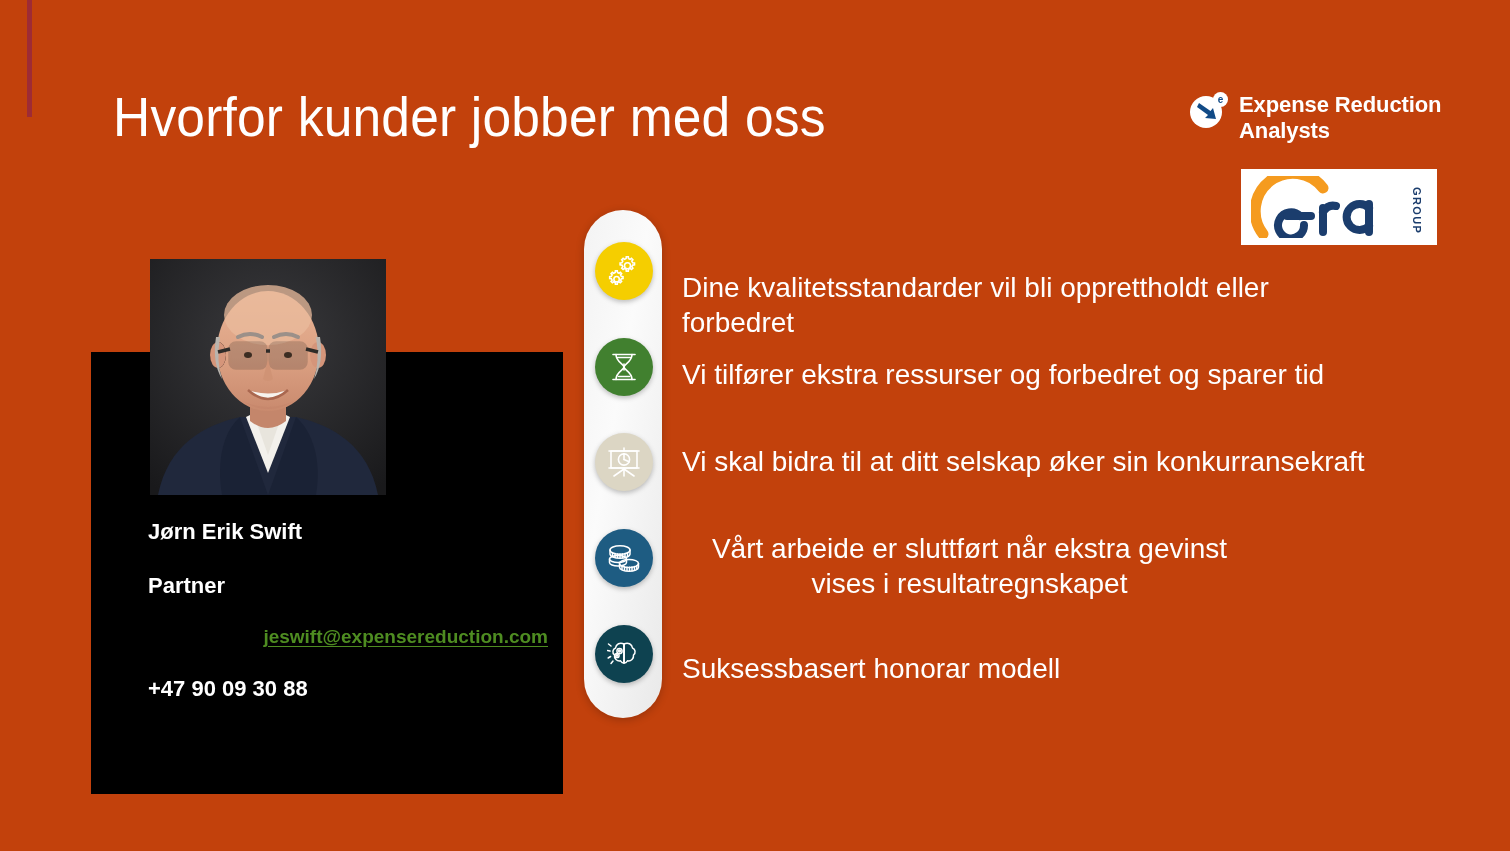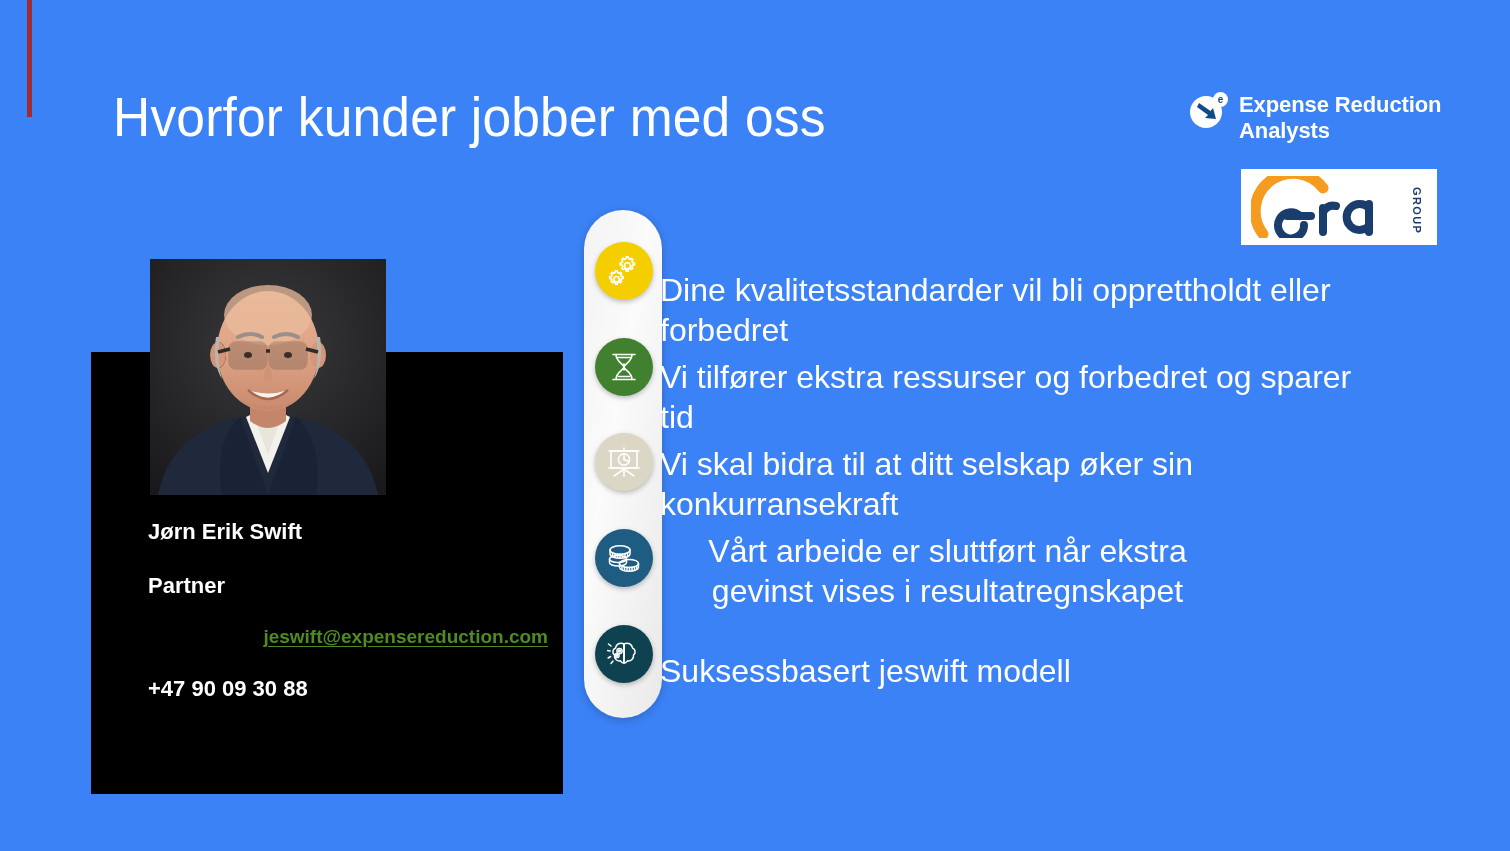--- a/index.html
+++ b/index.html
@@ -7,21 +7,21 @@
     padding: 0;
     background: #0d3b70;
   }
   body {
     font-family: "Liberation Sans", sans-serif;
   }
   #slide {
     position: relative;
     width: 1510px;
     height: 851px;
-    background: #3b82f6;
+    background: #c2410c;
     overflow: hidden;
   }
 
   
   .accent-bar {
     position: absolute;
     left: 27px;
     top: 0;
     width: 5px;
     height: 117px;
@@ -185,23 +185,23 @@
     display: flex;
     align-items: center;
     justify-content: center;
     box-shadow: 0 2px 5px rgba(0,0,0,0.25);
   }
   .icon-circle svg { display: block; }
 
   
   .bullet {
     position: absolute;
-    left: 660px;
+    left: 682px;
     color: #ffffff;
-    font-size: 32px;
+    font-size: 28px;
     line-height: 1.25;
     font-weight: 400;
     width: 700px;
   }
 </style>
 </head>
 <body>
 
 <div id="slide">
 
@@ -387,15 +387,15 @@
         </g>
       </svg>
     </div>
 
   </div>
 
   <div class="bullet" style="top:270px;">Dine kvalitetsstandarder vil bli opprettholdt eller forbedret</div>
   <div class="bullet" style="top:357px;">Vi tilfører ekstra ressurser og forbedret og sparer tid</div>
   <div class="bullet" style="top:444px;">Vi skal bidra til at ditt selskap øker sin konkurransekraft</div>
   <div class="bullet" style="top:531px;width:575px;text-align:center;">Vårt arbeide er sluttført når ekstra gevinst vises i resultatregnskapet</div>
-  <div class="bullet" style="top:651px;">Suksessbasert jeswift modell</div>
+  <div class="bullet" style="top:651px;">Suksessbasert honorar modell</div>
 
 </div>
 
 </body></html>

